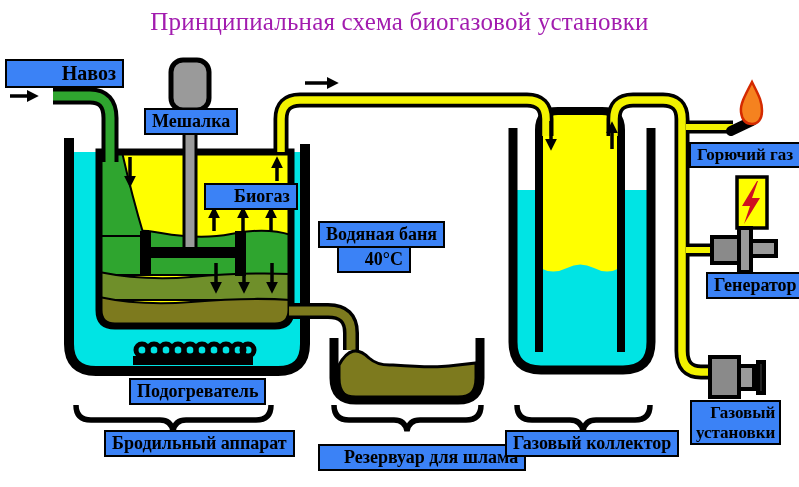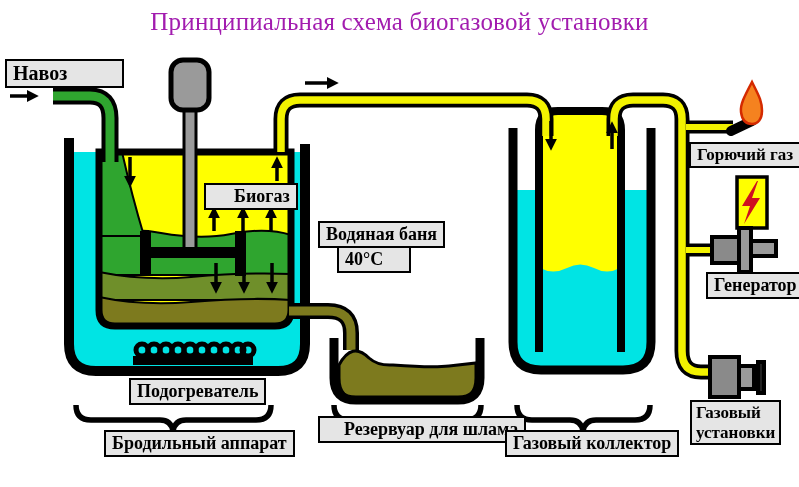--- a/index.html
+++ b/index.html
@@ -1,23 +1,23 @@
 <!DOCTYPE html>
 <html><head>
 <meta charset="utf-8">
 <style>
   html,body{margin:0;padding:0;background:#ffffff;}
   #stage{position:relative;width:799px;height:487px;background:#ffffff;overflow:hidden;
          font-family:"Liberation Serif",serif;}
   #diagram-svg{position:absolute;left:0;top:0;}
   .title{position:absolute;left:0;top:8px;width:100%;text-align:center;
          font-size:25px;color:#a21caf;letter-spacing:.2px;}
-  .lbl{position:absolute;background:#e5e5e5;border:2px solid #000;color:#000;
+  .lbl{position:absolute;background:#3b82f6;border:2px solid #000;color:#000;
        font-weight:bold;font-size:18px;line-height:1.15;padding:1px 6px;
-       white-space:nowrap;text-align:left;}
+       white-space:nowrap;text-align:right;}
   .lbl.two-line{white-space:normal;padding:1px 4px;}
 </style>
 </head>
 <body>
 
 <div id="stage">
 
 <svg id="diagram-svg" width="799" height="487" viewBox="0 0 799 487">
   <defs>
     <marker id="ah" viewBox="0 0 10 10" refX="6" refY="5" markerWidth="3.4" markerHeight="3.4" orient="auto">
@@ -134,32 +134,33 @@
     <line x1="272" y1="263" x2="272" y2="289"></line>
     <line x1="551" y1="121" x2="551" y2="146"></line>
     <line x1="612" y1="149" x2="612" y2="126"></line>
   </g>
 </svg>
 
   <div class="title">Принципиальная схема биогазовой установки</div>
 
   <div class="lbl" style="left:5px;top:59px;width:103px;font-size:20px;">Навоз</div>
 
+  <div class="lbl" style="left:144px;top:108px;">Мешалка</div>
 
   <div class="lbl" style="left:204px;top:183px;padding-left:28px;">Биогаз</div>
 
   <div class="lbl" style="left:318px;top:221px;">Водяная баня</div>
   <div class="lbl" style="left:337px;top:246px;width:58px;">40°C</div>
 
 
   <div class="lbl" style="left:129px;top:378px;">Подогреватель</div>
 
   <div class="lbl" style="left:104px;top:430px;">Бродильный аппарат</div>
 
-  <div class="lbl" style="left:318px;top:416px;padding-left:24px;">Резервуар для шлама</div>
+  <div class="lbl" style="left:318px;top:444px;padding-left:24px;">Резервуар для шлама</div>
 
   <div class="lbl" style="left:505px;top:430px;">Газовый коллектор</div>
 
   <div class="lbl" style="left:689px;top:142px;font-size:17px;">Горючий газ</div>
 
   <div class="lbl" style="left:706px;top:272px;">Генератор</div>
 
   <div class="lbl two-line" style="left:690px;top:400px;font-size:17px;">
     <span style="display:block;">Газовый</span>
     <span style="display:block;">установки</span>

